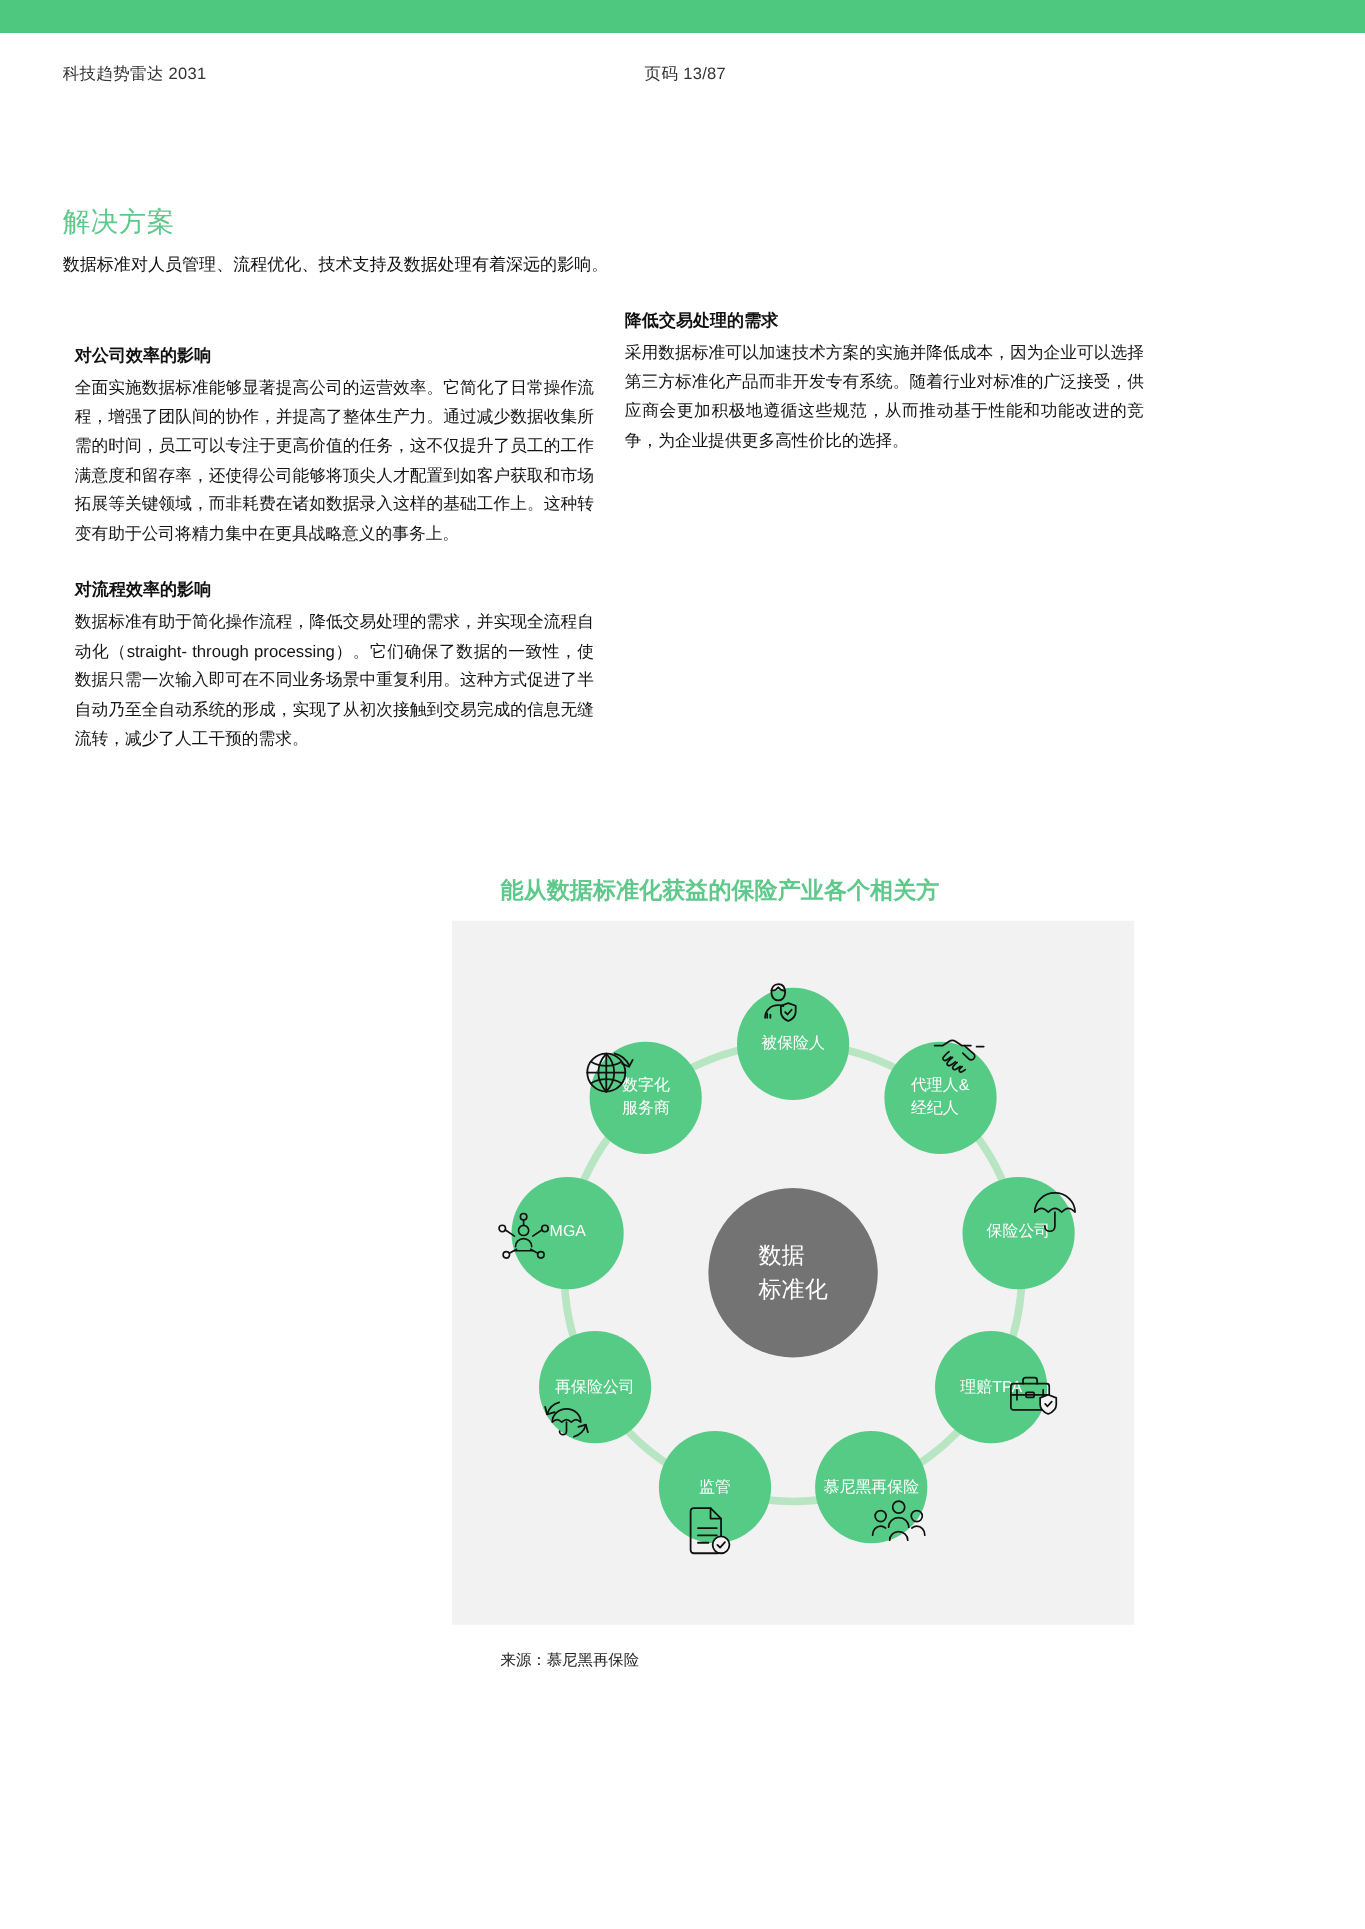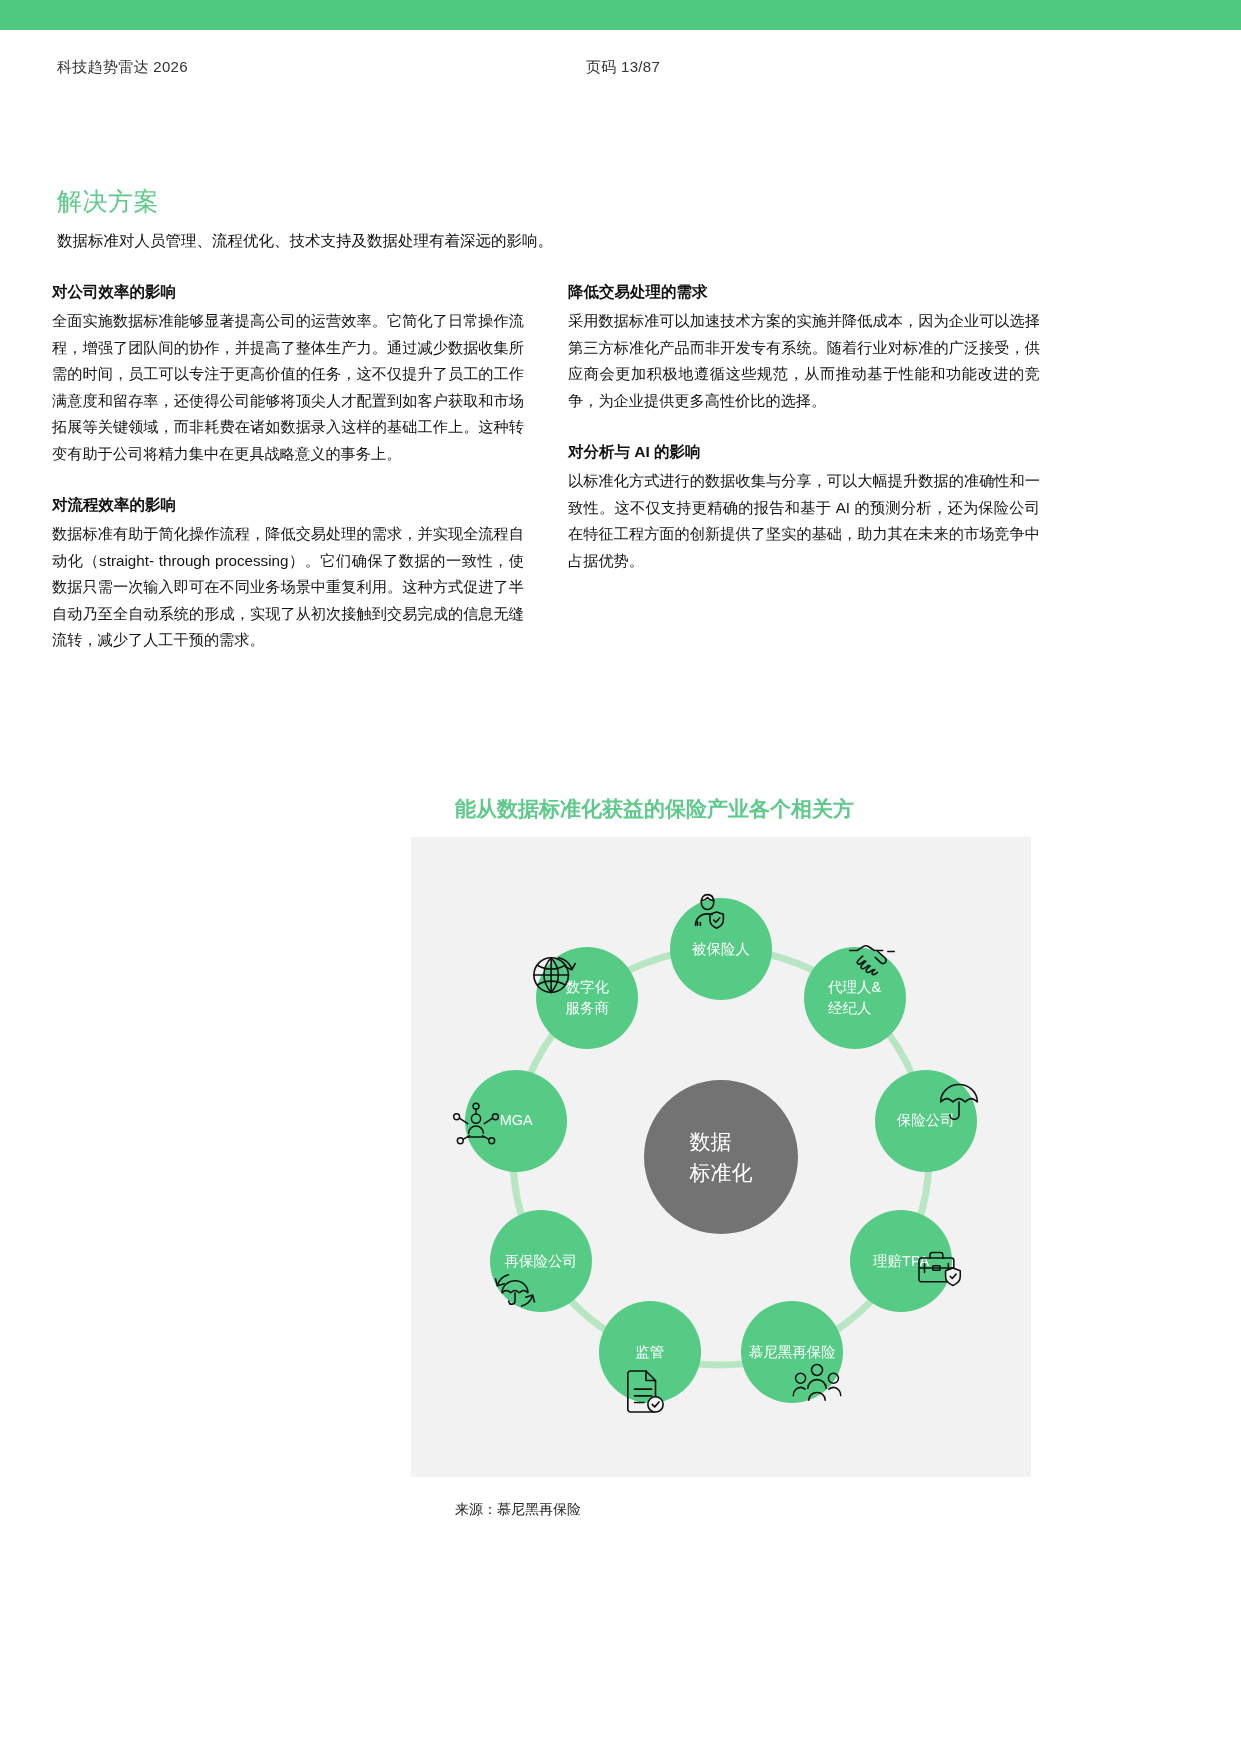--- a/index.html
+++ b/index.html
@@ -29,21 +29,21 @@
   .section-title{
     position:absolute; left:57px; top:185px;
     font-size:25px; color:#5ec98a; font-weight:400; letter-spacing:.5px;
   }
   .intro{
     position:absolute; left:57px; top:228px; width:960px;
     font-size:15.5px; line-height:26px; color:#111;
   }
   .cols{ position:absolute; left:0; top:280px; width:1241px; }
   .col{ position:absolute; top:0; width:472px; }
-  .col-left{ left:52px; }
+  .col-left{ left:68px;margin-top:32px; }
   .col-right{ left:568px; }
   .block{ margin-bottom:26px; }
   h3.sub{
     margin:0 0 4px 0;
     font-size:15.5px; font-weight:bold; color:#111; line-height:24px;
   }
   p.body{
     margin:0;
     font-size:15.2px; line-height:26.5px; color:#141414;
     text-align:justify; text-justify:inter-character;
@@ -83,21 +83,21 @@
     color:#111;
   }
   .ico svg{ display:block; }
 </style>
 </head>
 <body>
 
 <div class="topbar"></div>
 
 <div class="header">
-  <div class="hdr-left">科技趋势雷达 2026</div>
+  <div class="hdr-left">科技趋势雷达 2031</div>
   <div class="hdr-center">页码 13/87</div>
 </div>
 
 <div class="section-title">解决方案</div>
 <div class="intro">数据标准对人员管理、流程优化、技术支持及数据处理有着深远的影响。</div>
 
 <div class="cols">
   <div class="col col-left">
     <div class="block">
       <h3 class="sub">对公司效率的影响</h3>
@@ -106,24 +106,20 @@
     <div class="block">
       <h3 class="sub">对流程效率的影响</h3>
       <p class="body">数据标准有助于简化操作流程，降低交易处理的需求，并实现全流程自动化（straight- through processing）。它们确保了数据的一致性，使数据只需一次输入即可在不同业务场景中重复利用。这种方式促进了半自动乃至全自动系统的形成，实现了从初次接触到交易完成的信息无缝流转，减少了人工干预的需求。</p>
     </div>
   </div>
   <div class="col col-right">
     <div class="block">
       <h3 class="sub">降低交易处理的需求</h3>
       <p class="body">采用数据标准可以加速技术方案的实施并降低成本，因为企业可以选择第三方标准化产品而非开发专有系统。随着行业对标准的广泛接受，供应商会更加积极地遵循这些规范，从而推动基于性能和功能改进的竞争，为企业提供更多高性价比的选择。</p>
     </div>
-    <div class="block">
-      <h3 class="sub">对分析与 AI 的影响</h3>
-      <p class="body">以标准化方式进行的数据收集与分享，可以大幅提升数据的准确性和一致性。这不仅支持更精确的报告和基于 AI 的预测分析，还为保险公司在特征工程方面的创新提供了坚实的基础，助力其在未来的市场竞争中占据优势。</p>
-    </div>
   </div>
 </div>
 
 <div class="figure">
   <div class="fig-title">能从数据标准化获益的保险产业各个相关方</div>
   <div class="fig-canvas" id="canvas">
     <svg id="ring" width="620" height="640" style="position:absolute;left:0;top:0">
         <circle cx="310" cy="320" r="208" fill="none" stroke="#b8e6c3" stroke-width="7"></circle>
       </svg>
     <div id="nodes">

